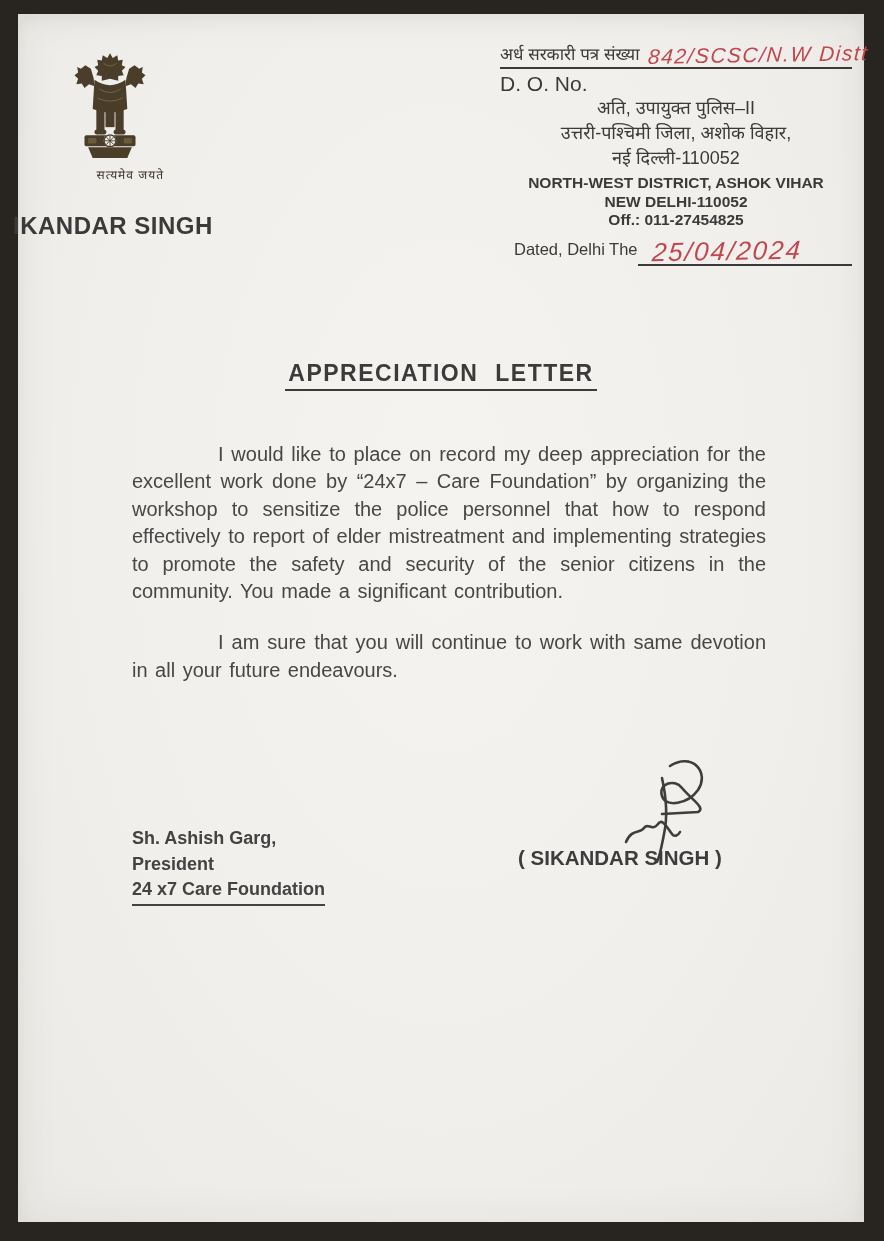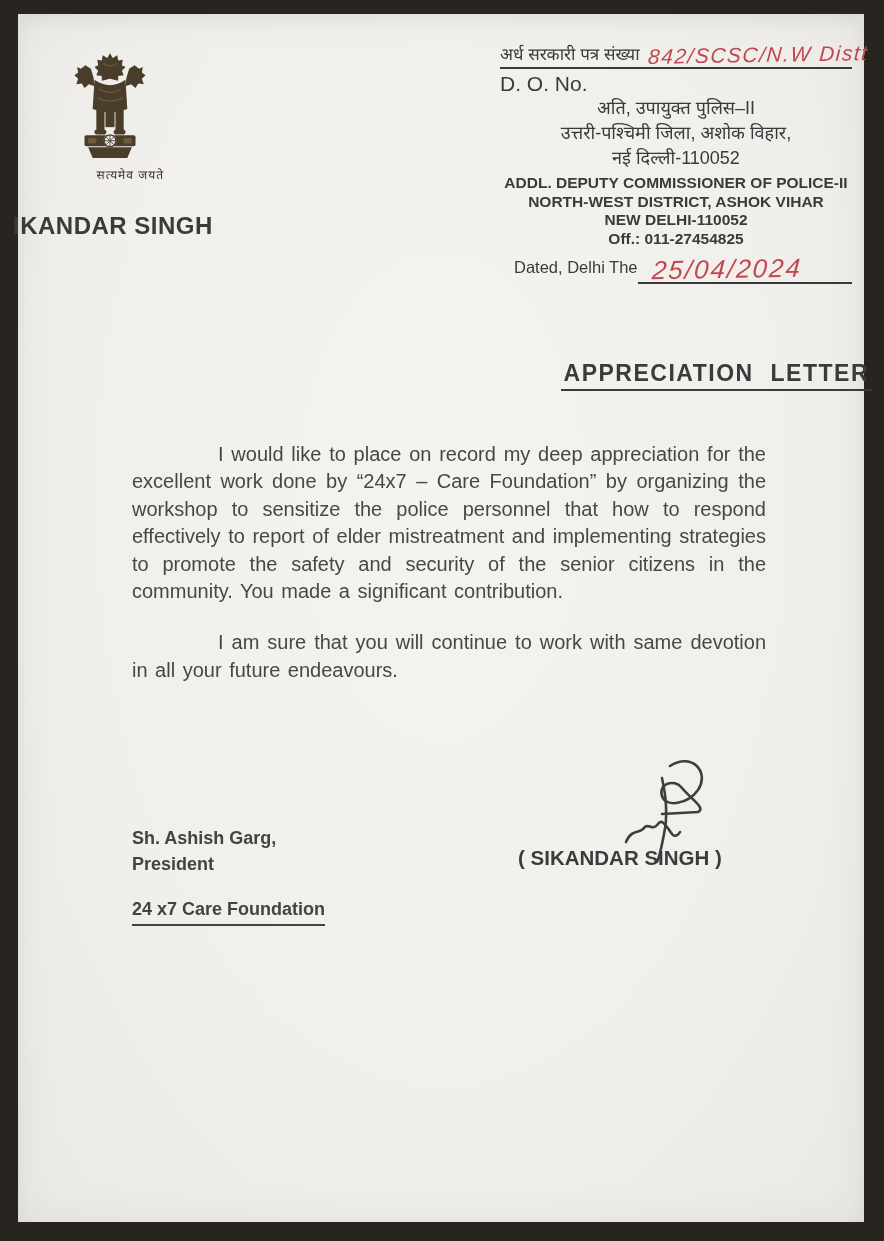--- a/index.html
+++ b/index.html
@@ -43,42 +43,42 @@
   .file-ink{font-size:21px;line-height:20px;}
   .do-no{font-size:21px;margin-top:3px;}
   .hi-line{font-size:18px;text-align:center;line-height:25px;}
   .en-line{font-size:15.5px;font-weight:bold;text-align:center;line-height:18.5px;}
   .en-block{margin-top:3px;}
   .dated-row{display:flex;align-items:flex-start;margin-top:10px;padding-left:14px;}
   .dated-label{font-size:16.5px;white-space:nowrap;padding-bottom:1px;}
   .date-line{flex:1;border-bottom:2px solid #3a3a3a;text-align:left;padding-left:14px;}
   .date-ink{font-size:26px;line-height:22px;letter-spacing:2px;}
   
-  .title{position:absolute;left:8px;top:346px;width:100%;text-align:right;}
+  .title{position:absolute;left:0;top:346px;width:100%;text-align:center;}
   .title span{
     font-size:23px;font-weight:bold;color:#3b3b3b;letter-spacing:1.5px;word-spacing:9px;
     border-bottom:2.5px solid #3b3b3b;padding:0 3px 3px;
   }
   
   .body-text{
     position:absolute;left:114px;top:427px;width:634px;
     font-size:20px;line-height:27.4px;color:#474747;
     text-align:justify;word-spacing:2px;
   }
   .body-text p{margin:0;text-indent:86px;}
   .body-text p + p{margin-top:24px;}
   
   .signature{position:absolute;left:592px;top:742px;}
   .sig-name{
     position:absolute;left:500px;top:832px;width:250px;text-align:left;
     font-size:20.5px;font-weight:bold;color:#3c3c3c;white-space:nowrap;
   }
   
   .addressee{position:absolute;left:114px;top:812px;font-size:18px;font-weight:bold;color:#434343;line-height:25.5px;}
-  .addressee .u{border-bottom:2.5px solid #434343;display:inline-block;padding-bottom:1px;margin-top:20px;}
+  .addressee .u{border-bottom:2.5px solid #434343;display:inline-block;padding-bottom:1px;}
 </style>
 </head>
 <body>
 
 <div class="scan">
   <div class="paper">
 
     <div class="emblem">
       <svg width="82" height="112" viewBox="0 0 90 122">
         <g fill="#4a3d29" stroke="none">
@@ -130,21 +130,20 @@
     <div class="header-right">
       <div class="file-row">
         <span class="file-label">अर्ध सरकारी पत्र संख्या</span>
         <span class="ink file-ink">842/SCSC/N.W Distt</span>
       </div>
       <div class="do-no">D. O. No.</div>
       <div class="hi-line">अति, उपायुक्त पुलिस–II</div>
       <div class="hi-line">उत्तरी-पश्चिमी जिला, अशोक विहार,</div>
       <div class="hi-line">नई दिल्ली-110052</div>
       <div class="en-block">
-        <div class="en-line">ADDL. DEPUTY COMMISSIONER OF POLICE-II</div>
         <div class="en-line">NORTH-WEST DISTRICT, ASHOK VIHAR</div>
         <div class="en-line">NEW DELHI-110052</div>
         <div class="en-line">Off.: 011-27454825</div>
       </div>
       <div class="dated-row">
         <span class="dated-label">Dated, Delhi The</span>
         <span class="date-line"><span class="ink date-ink">25/04/2024</span></span>
       </div>
     </div>
 

